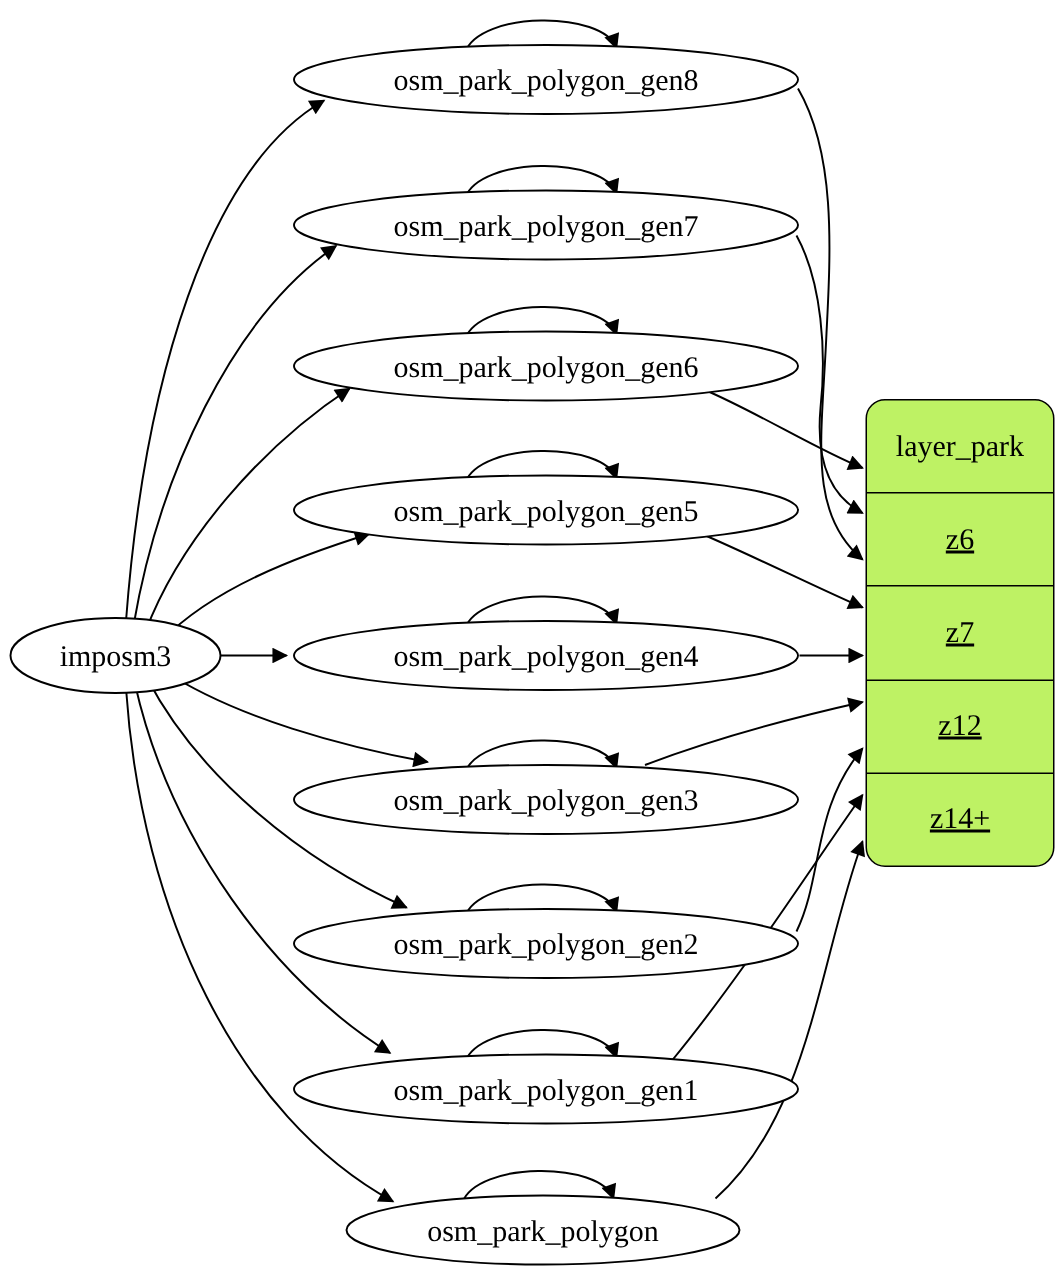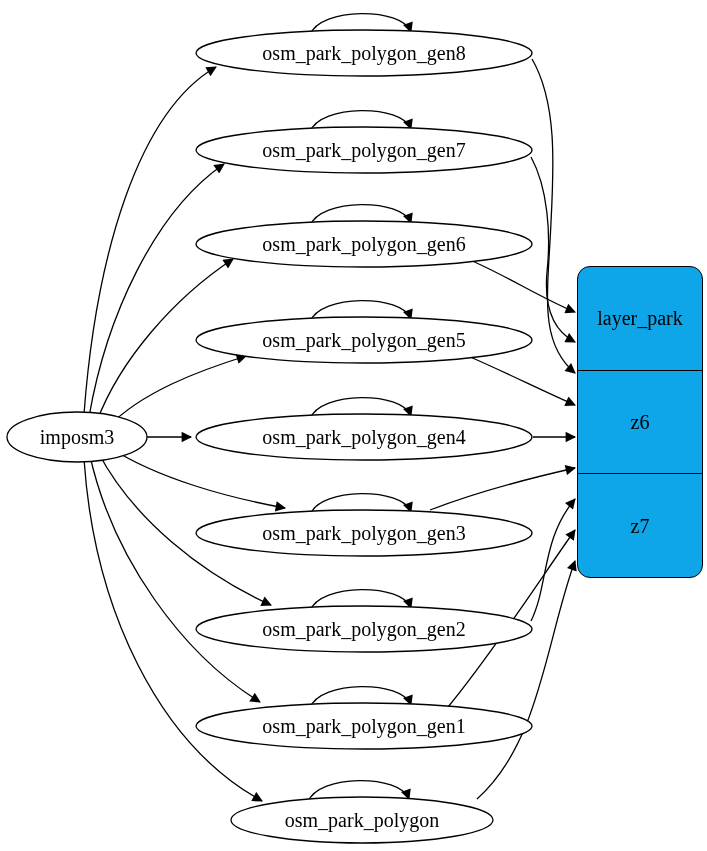--- a/index.html
+++ b/index.html
@@ -20,37 +20,37 @@
     fill: #000000;
     text-anchor: middle;
   }
   .record {
     position: absolute;
     left: 577px;
     top: 266px;
     width: 126px;
     height: 312px;
     box-sizing: border-box;
-    background: #0ea5e9;
+    background: #bef264;
     border: 1.4px solid #000000;
     border-radius: 13px;
     display: flex;
     flex-direction: column;
     overflow: hidden;
     font-size: 20px;
     color: #000000;
   }
   .record .cell {
     flex: 1 1 0;
     display: flex;
     align-items: center;
     justify-content: center;
     line-height: 1;
   }
-  .record .cell + .cell { border-top: 1.3px solid #000000; }
+  .record .cell + .cell { border-top: 1.3px solid #000000; text-decoration: underline; }
 </style>
 </head>
 <body>
 
 <div class="canvas">
 
   <svg width="707" height="851" viewBox="0 0 707 851">
     <defs>
       <marker id="arrow" viewBox="0 0 10 10" refX="9" refY="5" markerWidth="10" markerHeight="8" orient="auto">
         <path d="M0,0 L10,5 L0,10 z" fill="#000000"></path>
@@ -123,15 +123,17 @@
 
       <ellipse class="node-shape" cx="362" cy="820" rx="131" ry="23"></ellipse>
       <text class="node-label" x="362" y="827">osm_park_polygon</text>
     </g>
   </svg>
 
   <div class="record">
     <div class="cell">layer_park</div>
     <div class="cell">z6</div>
     <div class="cell">z7</div>
+    <div class="cell">z12</div>
+    <div class="cell">z14+</div>
   </div>
 
 </div>
 
 </body></html>

